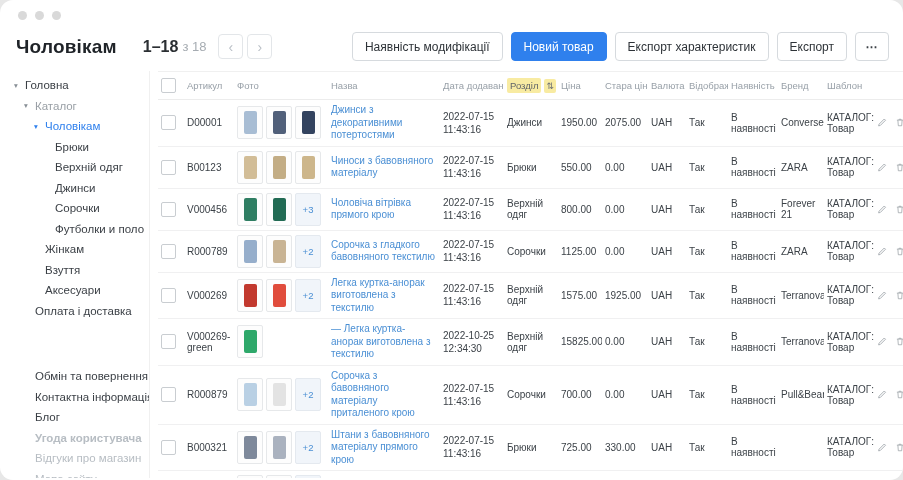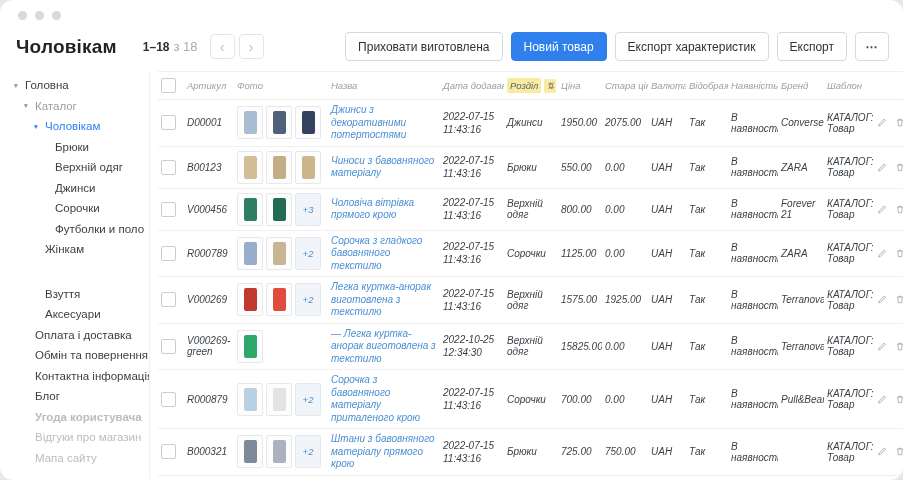--- a/index.html
+++ b/index.html
@@ -6,21 +6,21 @@
     font-family:"Liberation Sans",sans-serif;-webkit-font-smoothing:antialiased;}
   .window{position:relative;width:903px;height:480px;background:#fff;border-radius:13px;
     overflow:hidden;box-sizing:border-box;}
   
   .titlebar{height:30px;display:flex;align-items:center;gap:8px;padding-left:18px;}
   .dot{width:9px;height:9px;border-radius:50%;background:#d9d9d9;display:inline-block;}
   
   .header{display:flex;align-items:center;padding:2px 14px 10px 16px;}
   .title{font-size:19px;font-weight:700;color:#1f2328;margin:0;letter-spacing:.2px;}
   .pager{display:flex;align-items:center;margin-left:26px;gap:4px;}
-  .pager .range{font-size:12px;font-weight:700;color:#2b2f33;}
+  .pager .range{font-size:16px;font-weight:700;color:#2b2f33;}
   .pager .of{font-size:13px;color:#a6acb2;margin-right:8px;}
   .pgbtn{width:25px;height:25px;border:1px solid #e3e6e9;border-radius:4px;background:#fff;
     color:#b9bfc6;font-size:14px;line-height:1;cursor:pointer;padding:0;}
   .hbtns{margin-left:auto;display:flex;gap:8px;align-items:center;}
   .btn{height:29px;padding:0 12px;font-size:12px;border:1px solid #d6dade;border-radius:4px;
     background:#fff;color:#2e3338;cursor:pointer;white-space:nowrap;font-family:inherit;}
   .btn.primary{background:#2f80ed;border-color:#2f80ed;color:#fff;text-align:center;}
   .btn.icon{width:34px;padding:0;font-weight:700;color:#3a3f44;letter-spacing:1px;}
   
   .content{display:flex;height:407px;}
@@ -28,21 +28,21 @@
     overflow:hidden;flex:none;}
   .sb-item{display:flex;align-items:center;height:20.5px;font-size:11.5px;color:#3a3f45;
     cursor:pointer;white-space:nowrap;overflow:hidden;}
   .sb-item .chev{width:11px;flex:none;font-size:7.5px;color:#888f96;line-height:1;}
   .sb-item .sp{width:11px;flex:none;}
   .sb-item.active{color:#2f80ed;}
   .sb-item.active .chev{color:#2f80ed;}
   .sb-item.dim{color:#9aa0a6;}
   .sb-item.muted{color:#b7bdc3;}
   
-  .main{flex:1;padding:0 16px 0 8px;overflow:hidden;font-style:italic;}
+  .main{flex:1;padding:0 16px 0 8px;overflow:hidden;}
   table{width:100%;border-collapse:collapse;table-layout:fixed;}
   thead th{font-size:9.5px;font-weight:400;color:#98a0a8;text-align:left;padding:6px 3px;
     border-top:1px solid #f0f0f0;border-bottom:1px solid #ececec;white-space:nowrap;overflow:hidden;}
   tbody td{padding:4px 3px;border-bottom:1px solid #f0f0f1;font-size:10px;color:#3c4248;
     vertical-align:middle;overflow:hidden;}
   .cb{display:inline-block;width:13px;height:13px;border:1px solid #c9cdd1;border-radius:2px;
     background:#fff;vertical-align:middle;cursor:pointer;}
   .hl{background:#f8eba2;border-radius:2px;padding:2px 3px;color:#5f6368;}
   .hl.sort{margin-left:3px;padding:2px 2px;font-size:9px;color:#6b6f74;cursor:pointer;}
   .thumbs{display:flex;gap:3px;align-items:center;}
@@ -69,21 +69,21 @@
 
   <div class="header">
     <h1 class="title">Чоловікам</h1>
     <div class="pager">
       <span class="range">1–18</span>
       <span class="of">з 18</span>
       <button class="pgbtn">‹</button>
       <button class="pgbtn">›</button>
     </div>
     <div class="hbtns" id="hbtns">
-        <button class="btn">Приховати виготовлена</button>
+        <button class="btn">Наявність модифікації</button>
         <button class="btn primary">Новий товар</button>
         <button class="btn">Експорт характеристик</button>
         <button class="btn">Експорт</button>
         <button class="btn icon">⋯</button>
       </div>
   </div>
 
   <div class="content">
     <aside class="sidebar" id="sidebar">
         <div class="sb-item" style="padding-left: 6px;">
@@ -115,33 +115,33 @@
           <span>Сорочки</span>
         </div>
         <div class="sb-item" style="padding-left: 36px;">
           <span class="sp"></span>
           <span>Футболки и поло</span>
         </div>
         <div class="sb-item" style="padding-left: 26px;">
           <span class="sp"></span>
           <span>Жінкам</span>
         </div>
-        <div class="sb-item" style="padding-left: 26px; margin-top: 24px;">
+        <div class="sb-item" style="padding-left: 26px;">
           <span class="sp"></span>
           <span>Взуття</span>
         </div>
         <div class="sb-item" style="padding-left: 26px; text-align: right;">
           <span class="sp"></span>
           <span>Аксесуари</span>
         </div>
         <div class="sb-item" style="padding-left: 16px;">
           <span class="sp"></span>
           <span>Оплата і доставка</span>
         </div>
-        <div class="sb-item" style="padding-left: 16px;">
+        <div class="sb-item" style="padding-left: 16px; margin-top: 45px;">
           <span class="sp"></span>
           <span>Обмін та повернення</span>
         </div>
         <div class="sb-item" style="padding-left: 16px;">
           <span class="sp"></span>
           <span>Контактна інформація</span>
         </div>
         <div class="sb-item" style="padding-left: 16px;">
           <span class="sp"></span>
           <span>Блог</span>
@@ -508,21 +508,21 @@
                 <a class="link">Штани з бавовняного матеріалу прямого крою</a>
               </td>
               <td>
                 <div class="dt">
                   <div>2022-07-15</div>
                   <div>11:43:16</div>
                 </div>
               </td>
               <td>Брюки</td>
               <td>725.00</td>
-              <td>750.00</td>
+              <td>330.00</td>
               <td>UAH</td>
               <td>Так</td>
               <td>В наявності</td>
               <td></td>
               <td>КАТАЛОГ: Товар</td>
               <td>
                 <div class="acts">
                   <svg viewBox="0 0 16 16">
                     <path d="M11.6 2.4l2 2-8.3 8.3-2.7.7.7-2.7 8.3-8.3z" fill="none" stroke="#9aa0a6" stroke-width="1.3"></path>
                   </svg>

